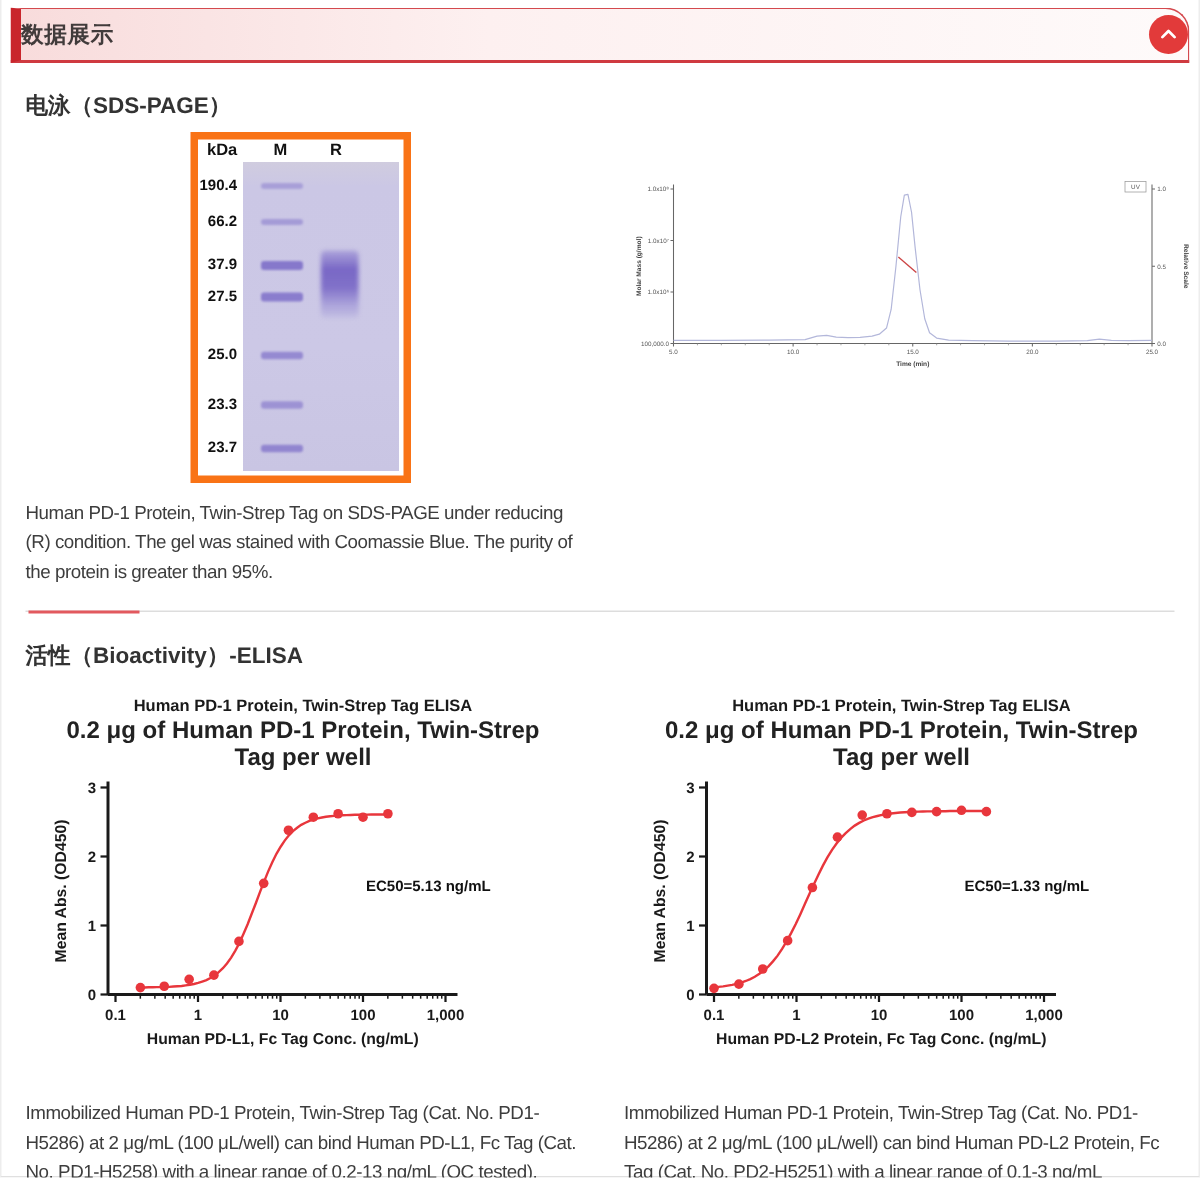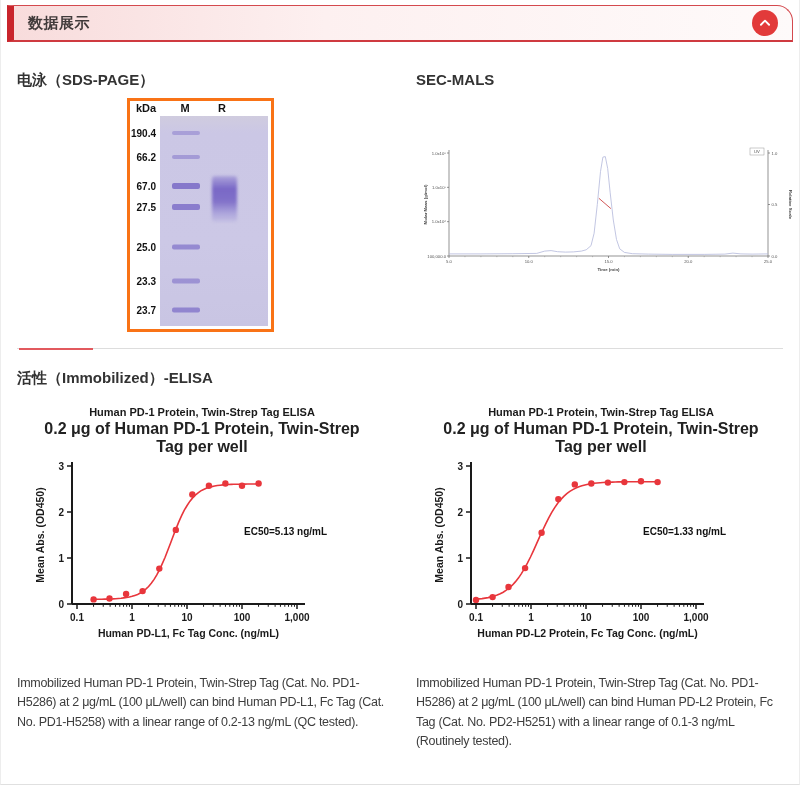--- a/index.html
+++ b/index.html
@@ -2,31 +2,31 @@
 <html><head>
 <meta charset="utf-8">
 <style>
   html,body{margin:0;padding:0;background:#fff;}
   body{width:800px;height:785px;position:relative;font-family:"Liberation Sans",sans-serif;color:#333;overflow:hidden;}
   .container{position:absolute;inset:0;border-left:1px solid #ededed;border-right:1px solid #ededed;border-bottom:1px solid #e0e0e0;box-sizing:border-box;}
   
   .sec-header{position:relative;margin:5px 6px 0 6px;height:37px;box-sizing:border-box;
     background:linear-gradient(90deg,#f8dcdc 0%,#fdf0f0 40%,#fefafa 100%);
     border:1px solid #d4494e;border-left:7px solid #c9252c;border-bottom:2px solid #cf3a40;
-    border-radius:0 16px 0 0;display:flex;align-items:center;padding:0 14px;}
+    border-radius:0 16px 0 0;display:flex;align-items:center;padding:0 0;}
   .sec-header .title{font-size:15px;font-weight:bold;color:#413b3b;letter-spacing:.5px;}
   .scroll-top{margin-left:auto;width:26px;height:26px;border-radius:50%;background:#e23a3a;border:none;
     display:flex;align-items:center;justify-content:center;cursor:pointer;padding:0;}
   
   .row{display:flex;}
-  .top-row{margin-top:29px;}
+  .top-row{margin-top:19px;}
   .col{width:50%;box-sizing:border-box;padding:0 16px;}
   .section-title{font-size:15px;font-weight:bold;color:#333;margin:0;}
   
-  .gel{margin:8px auto 0;position:relative;width:147px;height:234px;border:3px solid #f97316;background:#fff;box-sizing:border-box;}
+  .gel{margin:8px auto 0;position:relative;width:147px;height:234px;border:5px solid #f97316;background:#fff;box-sizing:border-box;}
   .gel-head{position:absolute;top:0;left:0;right:0;height:15px;font-size:11px;font-weight:bold;color:#111;}
   .gel-head .u{position:absolute;left:6px;top:1px;}
   .gel-head .m{position:absolute;left:55px;top:1px;transform:translateX(-50%);}
   .gel-head .r{position:absolute;left:92px;top:1px;transform:translateX(-50%);}
   .gel-area{position:absolute;left:30px;right:3px;top:15px;bottom:3px;
     background:linear-gradient(180deg,#d0ccdf 0%,#cbc7e5 8%,#ccc8e6 60%,#c9c5e3 100%);}
   .gel-labels{position:absolute;left:0;width:29px;top:15px;bottom:3px;}
   .kda-label{position:absolute;right:3px;transform:translateY(-50%);font-size:10px;font-weight:bold;color:#111;white-space:nowrap;}
   .band{position:absolute;left:12px;width:28px;background:#7f70c9;border-radius:2px;filter:blur(.7px);transform:translateY(-50%);}
   .sample-band{position:absolute;border-radius:3px;filter:blur(1.4px);
@@ -84,31 +84,31 @@
             <div class="band" style="top:19.4%;height:4px;opacity:0.5"></div>
             <div class="band" style="top:33.3%;height:6px;opacity:0.9"></div>
             <div class="band" style="top:43.5%;height:6px;opacity:0.85"></div>
             <div class="band" style="top:62.5%;height:5px;opacity:0.7"></div>
             <div class="band" style="top:78.7%;height:5px;opacity:0.6"></div>
             <div class="band" style="top:92.6%;height:5px;opacity:0.75"></div>
           </div>
         <div class="gel-labels">
             <div class="kda-label" style="top:7.9%">190.4</div>
             <div class="kda-label" style="top:19.4%">66.2</div>
-            <div class="kda-label" style="top:33.3%">67.0</div>
+            <div class="kda-label" style="top:33.3%">37.9</div>
             <div class="kda-label" style="top:43.5%">27.5</div>
             <div class="kda-label" style="top:62.5%">25.0</div>
             <div class="kda-label" style="top:78.7%">23.3</div>
             <div class="kda-label" style="top:92.6%">23.7</div>
           </div>
       </div>
+      <p class="caption">Human PD-1 Protein, Twin-Strep Tag on SDS-PAGE under reducing (R) condition. The gel was stained with Coomassie Blue. The purity of the protein is greater than 95%.</p>
     </div>
 
     <div class="col right-col">
-      <h2 class="section-title">SEC-MALS</h2>
       <svg class="secmals" viewBox="0 0 385 140">
           <line x1="31" y1="10" x2="31" y2="116" stroke="#666" stroke-width="0.7"></line>
           <line x1="31" y1="116" x2="350" y2="116" stroke="#666" stroke-width="0.7"></line>
           <line x1="350" y1="10" x2="350" y2="116" stroke="#666" stroke-width="0.7"></line>
           <line x1="29" y1="13" x2="31" y2="13" stroke="#666" stroke-width="0.7"></line>
           <text x="28" y="14.6" class="s-tick" text-anchor="end">1.0x10⁸</text>
           <line x1="29" y1="47.333333333333336" x2="31" y2="47.333333333333336" stroke="#666" stroke-width="0.7"></line>
           <text x="28" y="48.93333333333334" class="s-tick" text-anchor="end">1.0x10⁷</text>
           <line x1="29" y1="81.66666666666667" x2="31" y2="81.66666666666667" stroke="#666" stroke-width="0.7"></line>
           <text x="28" y="83.26666666666667" class="s-tick" text-anchor="end">1.0x10⁶</text>
@@ -154,21 +154,21 @@
           <path d="M31.0 113.9L62.9 113.9L94.8 113.7L118.7 113.4L126.7 111.1L133.1 110.6L139.5 111.7L147.4 112.1L155.4 111.9L163.4 111.1L168.2 109.8L173.0 105.7L176.1 93.3L179.3 64.5L182.5 31.5L184.9 17.1L187.3 16.6L189.7 28.5L192.1 52.1L195.3 80.0L198.5 99.5L201.7 108.8L206.4 112.4L214.4 113.7L230.4 114.1L254.3 114.4L286.2 114.4L306.9 114.1L314.9 113.1L322.9 113.9L334.1 114.1L350.0 113.9" fill="none" stroke="#b3b7da" stroke-width="0.8" stroke-linejoin="round"></path>
           <path d="M180.9 58.3L192.9 68.6" fill="none" stroke="#cc4444" stroke-width="0.9" stroke-linejoin="round"></path>
         </svg>
     </div>
   </div>
 
   <div class="divider">
       <span class="red-seg"></span>
     </div>
 
-  <h2 class="bio-title">活性（Immobilized）-ELISA</h2>
+  <h2 class="bio-title">活性（Bioactivity）-ELISA</h2>
 
   <div class="row charts-row">
     <div class="chart-block">
       <div class="chart-title">Human PD-1 Protein, Twin-Strep Tag ELISA</div>
       <div class="chart-sub">0.2 μg of Human PD-1 Protein, Twin-Strep Tag per well</div>
       <svg class="elisa" id="elisa1" viewBox="0 0 340 205">
           <line x1="40" y1="3" x2="40" y2="145" stroke="#1a1a1a" stroke-width="2"></line>
           <line x1="40" y1="145" x2="273" y2="145" stroke="#1a1a1a" stroke-width="2"></line>
           <line x1="35" y1="145" x2="40" y2="145" stroke="#1a1a1a" stroke-width="1.5"></line>
           <text x="32" y="148.5" class="tick" text-anchor="end">0</text>

